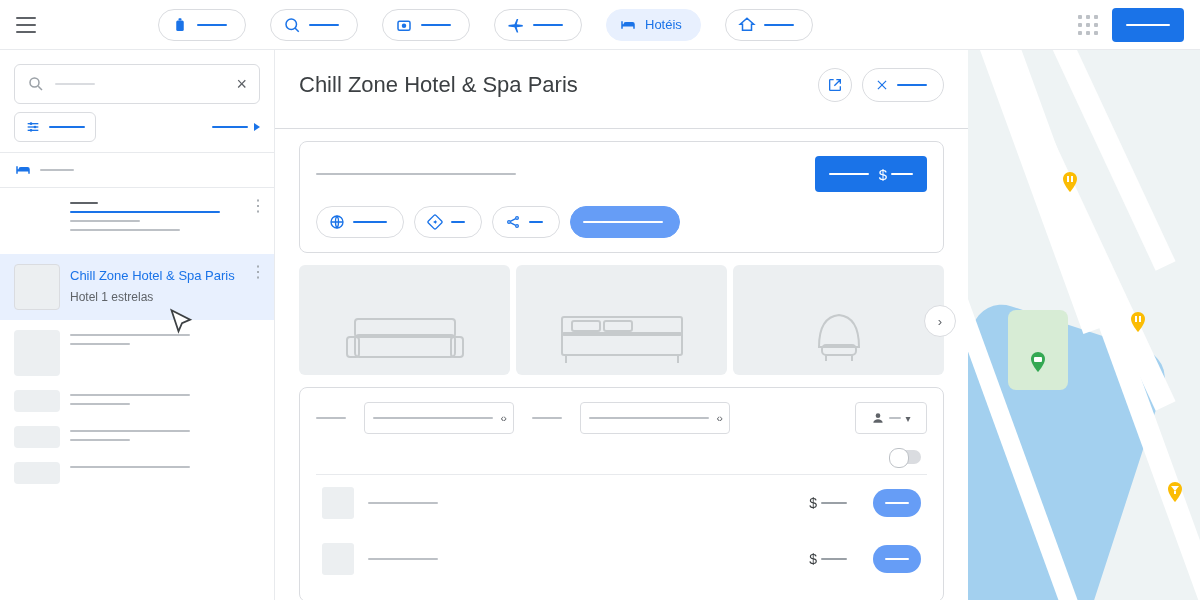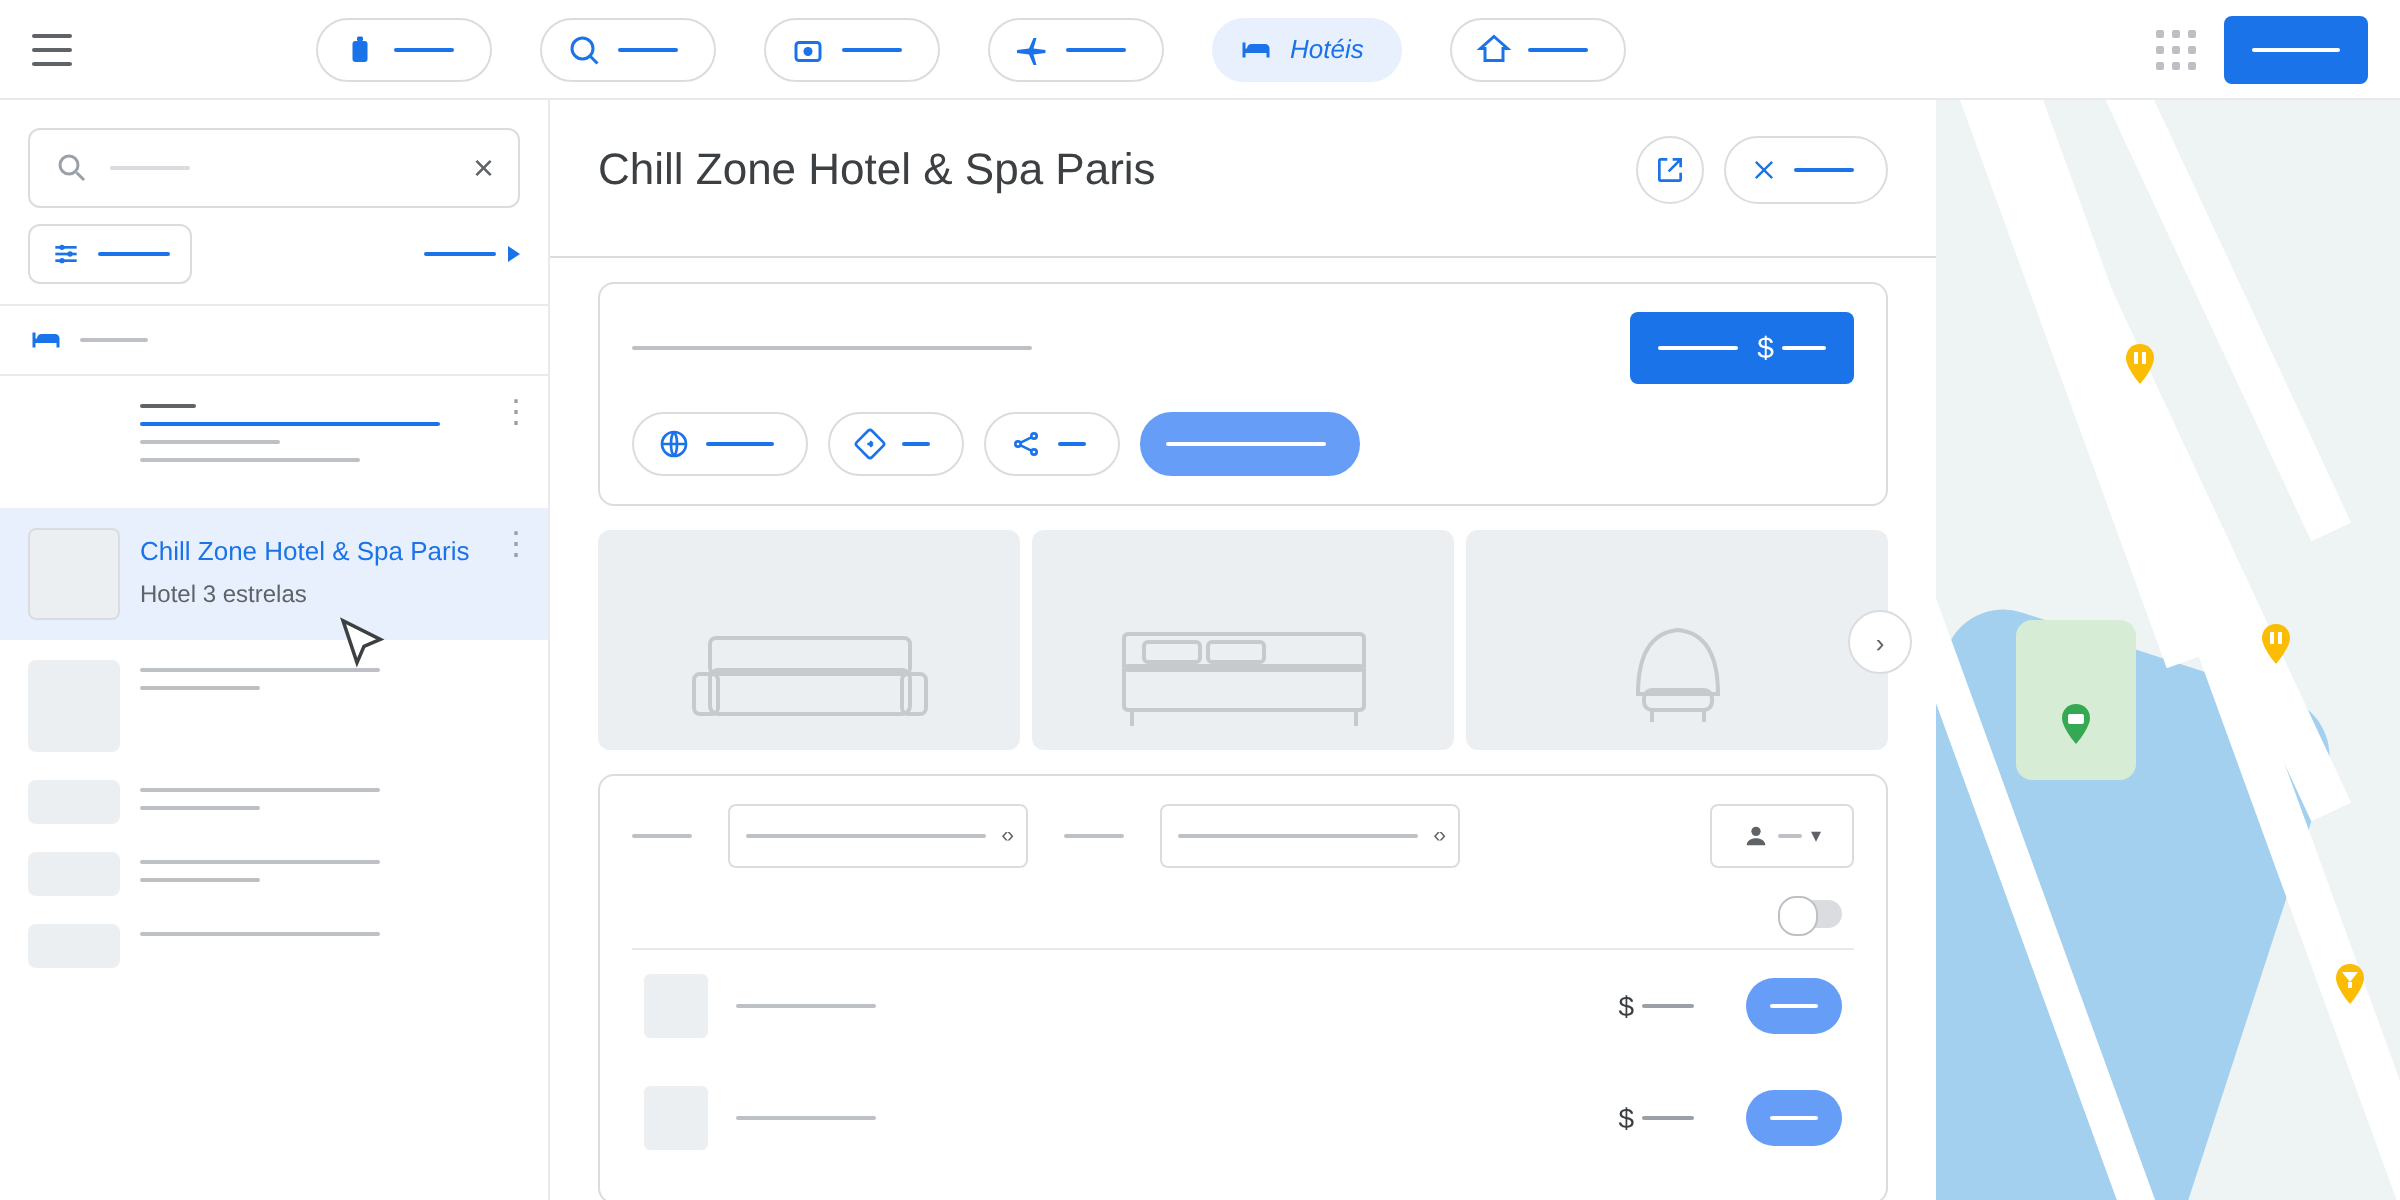--- a/index.html
+++ b/index.html
@@ -1,20 +1,20 @@
 <!DOCTYPE html>
 <html><head>
 <meta charset="utf-8">
 <style>
 * { box-sizing: border-box; margin: 0; padding: 0; }
 body { font-family: "Google Sans", Arial, sans-serif; font-size: 13px; color: #3c4043; background: #fff; width: 1200px; height: 600px; overflow: hidden; position: relative; }
 .top-bar { height: 50px; border-bottom: 1px solid #e8eaed; display: flex; align-items: center; padding: 0 16px; gap: 12px; }
 .hamburger { width: 20px; height: 16px; display: flex; flex-direction: column; justify-content: space-between; cursor: pointer; }
 .hamburger span { height: 2px; background: #5f6368; border-radius: 1px; }
-.pill-nav { display: flex; gap: 24px; margin-left: 110px; font-style: italic; }
+.pill-nav { display: flex; gap: 24px; margin-left: 110px; }
 .pill { height: 32px; border: 1px solid #dadce0; border-radius: 16px; display: flex; align-items: center; padding: 0 18px 0 12px; gap: 8px; cursor: pointer; background: #fff; }
 .pill svg { width: 18px; height: 18px; fill: #1a73e8; }
 .pill .ph-line { height: 2px; background: #1a73e8; border-radius: 1px; width: 30px; }
 .pill.active { background: #e8f0fe; border-color: #e8f0fe; }
 .pill.active .pill-label { color: #1a73e8; font-weight: 500; font-size: 13px; }
 .top-right { margin-left: auto; display: flex; align-items: center; gap: 14px; }
 .apps-grid { width: 20px; height: 20px; display: grid; grid-template-columns: repeat(3,4px); grid-template-rows: repeat(3,4px); gap: 4px; cursor: pointer; }
 .apps-grid span { background: #bdc1c6; border-radius: 1px; }
 .signin-btn { background: #1a73e8; height: 34px; width: 72px; border-radius: 4px; display: flex; align-items: center; justify-content: center; cursor: pointer; }
 .signin-btn .ph-line { height: 2px; background: #fff; width: 44px; border-radius: 1px; }
@@ -221,21 +221,21 @@
         <span class="ph-line" style="width:70px"></span>
         <span class="ph-line" style="width:110px"></span>
       </div>
     </div>
 
     <div class="result selected">
       <span class="more-dots">⋮</span>
       <div class="thumb thumb-map"></div>
       <div class="lines">
         <span class="result-title">Chill Zone Hotel &amp; Spa Paris</span>
-        <span class="result-sub">Hotel 3 estrelas</span>
+        <span class="result-sub">Hotel 1 estrelas</span>
       </div>
     </div>
 
     <div class="result">
       <div class="thumb"></div>
       <div class="lines">
         <span class="ph-line" style="width:120px"></span>
         <span class="ph-line" style="width:60px"></span>
       </div>
     </div>

